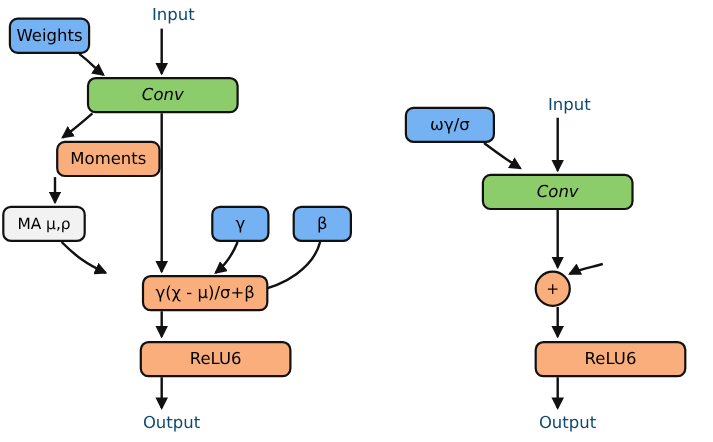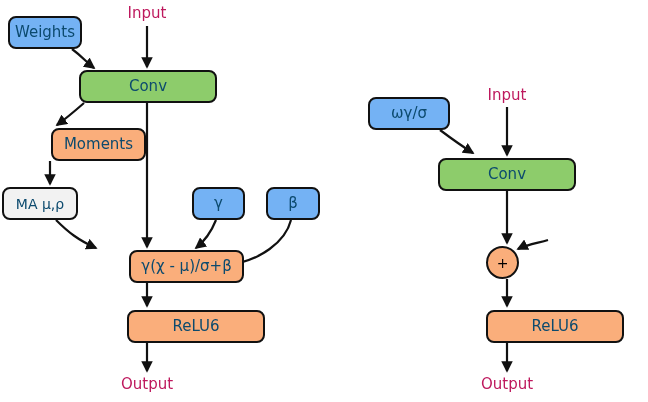--- a/index.html
+++ b/index.html
@@ -25,47 +25,47 @@
   }
   .node {
     position: absolute;
     box-sizing: border-box;
     border: 2px solid #111111;
     border-radius: 8px;
     display: flex;
     align-items: center;
     justify-content: center;
     font-size: 15px;
-    color: #0c4a6e;
+    color: #000000;
     line-height: 1;
     white-space: nowrap;
   }
   .node.blue   { background: #74b2f4; }
-  .node.green  { background: #8dcc6b; }
+  .node.green  { background: #8dcc6b; font-style: italic; }
   .node.orange { background: #faae7b; margin-left: 48px; }
   .node.gray   { background: #f2f2f2; }
   .node.small  { font-size: 14px; }
   .circle {
     position: absolute;
     box-sizing: border-box;
     border: 2px solid #111111;
     border-radius: 50%;
     background: #faae7b;
     display: flex;
     align-items: center;
     justify-content: center;
     font-size: 14px;
     color: #000000;
   }
   .freelabel {
     position: absolute;
     font-size: 15px;
-    color: #be185d;
+    color: #0c4a6e;
     white-space: nowrap;
-    text-align: center;
+    text-align: right;
   }
 </style>
 </head>
 <body>
 
 <div id="canvas">
 
   <svg class="edges" viewBox="0 0 648 402">
     <defs>
       <marker id="arrow" viewBox="0 0 10 10" refX="8.5" refY="5" markerWidth="5.2" markerHeight="5.2" orient="auto-start-reverse">

